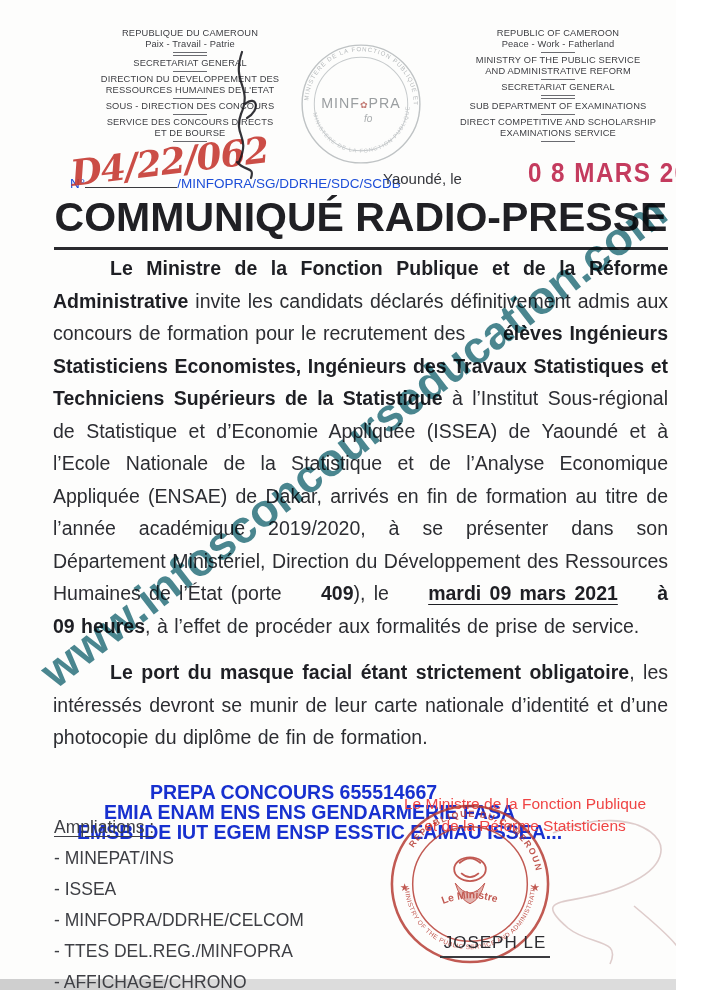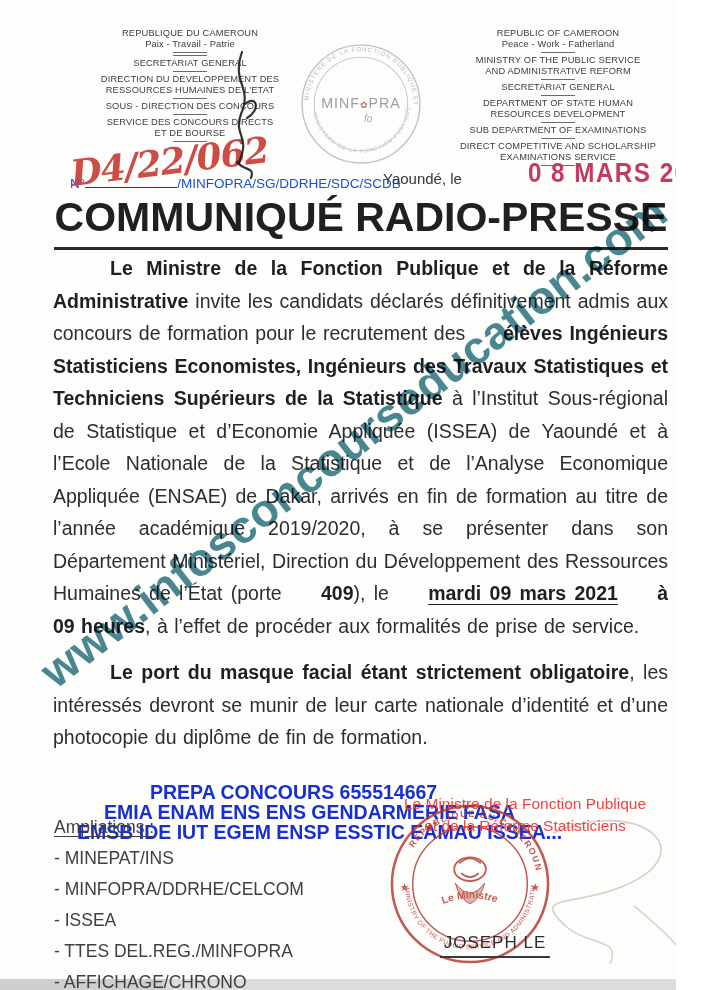--- a/index.html
+++ b/index.html
@@ -106,24 +106,20 @@
       <div class="hdivider"></div>
       <div class="hgroup">
         <div class="hline">MINISTRY OF THE PUBLIC SERVICE</div>
         <div class="hline">AND ADMINISTRATIVE REFORM</div>
       </div>
       <div class="hdivider"></div>
       <div class="hgroup">
         <div class="hline">SECRETARIAT GENERAL</div>
       </div>
       <div class="hdivider"></div>
-      <div class="hgroup">
-        <div class="hline">DEPARTMENT OF STATE HUMAN</div>
-        <div class="hline">RESOURCES DEVELOPMENT</div>
-      </div>
       <div class="hdivider"></div>
       <div class="hgroup">
         <div class="hline">SUB DEPARTMENT OF EXAMINATIONS</div>
       </div>
       <div class="hdivider"></div>
       <div class="hgroup">
         <div class="hline">DIRECT COMPETITIVE AND SCHOLARSHIP</div>
         <div class="hline">EXAMINATIONS SERVICE</div>
       </div>
       <div class="hdivider"></div>
@@ -169,22 +165,22 @@
   <div class="blue-overlay" id="blue-overlay">
       <div class="blue-line">PREPA CONCOURS 655514667</div>
       <div class="blue-line">EMIA ENAM ENS ENS GENDARMERIE FASA</div>
       <div class="blue-line">EMSB IDE IUT EGEM ENSP ESSTIC EAMAU ISSEA...</div>
     </div>
 
   <div class="ampliations">
     <div class="ampl-heading">Ampliations :</div>
     <div id="ampl-items">
         <div>- MINEPAT/INS</div>
+        <div>- ISSEA</div>
         <div>- MINFOPRA/DDRHE/CELCOM</div>
-        <div>- ISSEA</div>
         <div>- TTES DEL.REG./MINFOPRA</div>
         <div>- AFFICHAGE/CHRONO</div>
       </div>
   </div>
 
   <div class="sig-title">
     <div>Le Ministre de la Fonction Publique</div>
     <div>et de la Réforme Statisticiens</div>
   </div>
 

